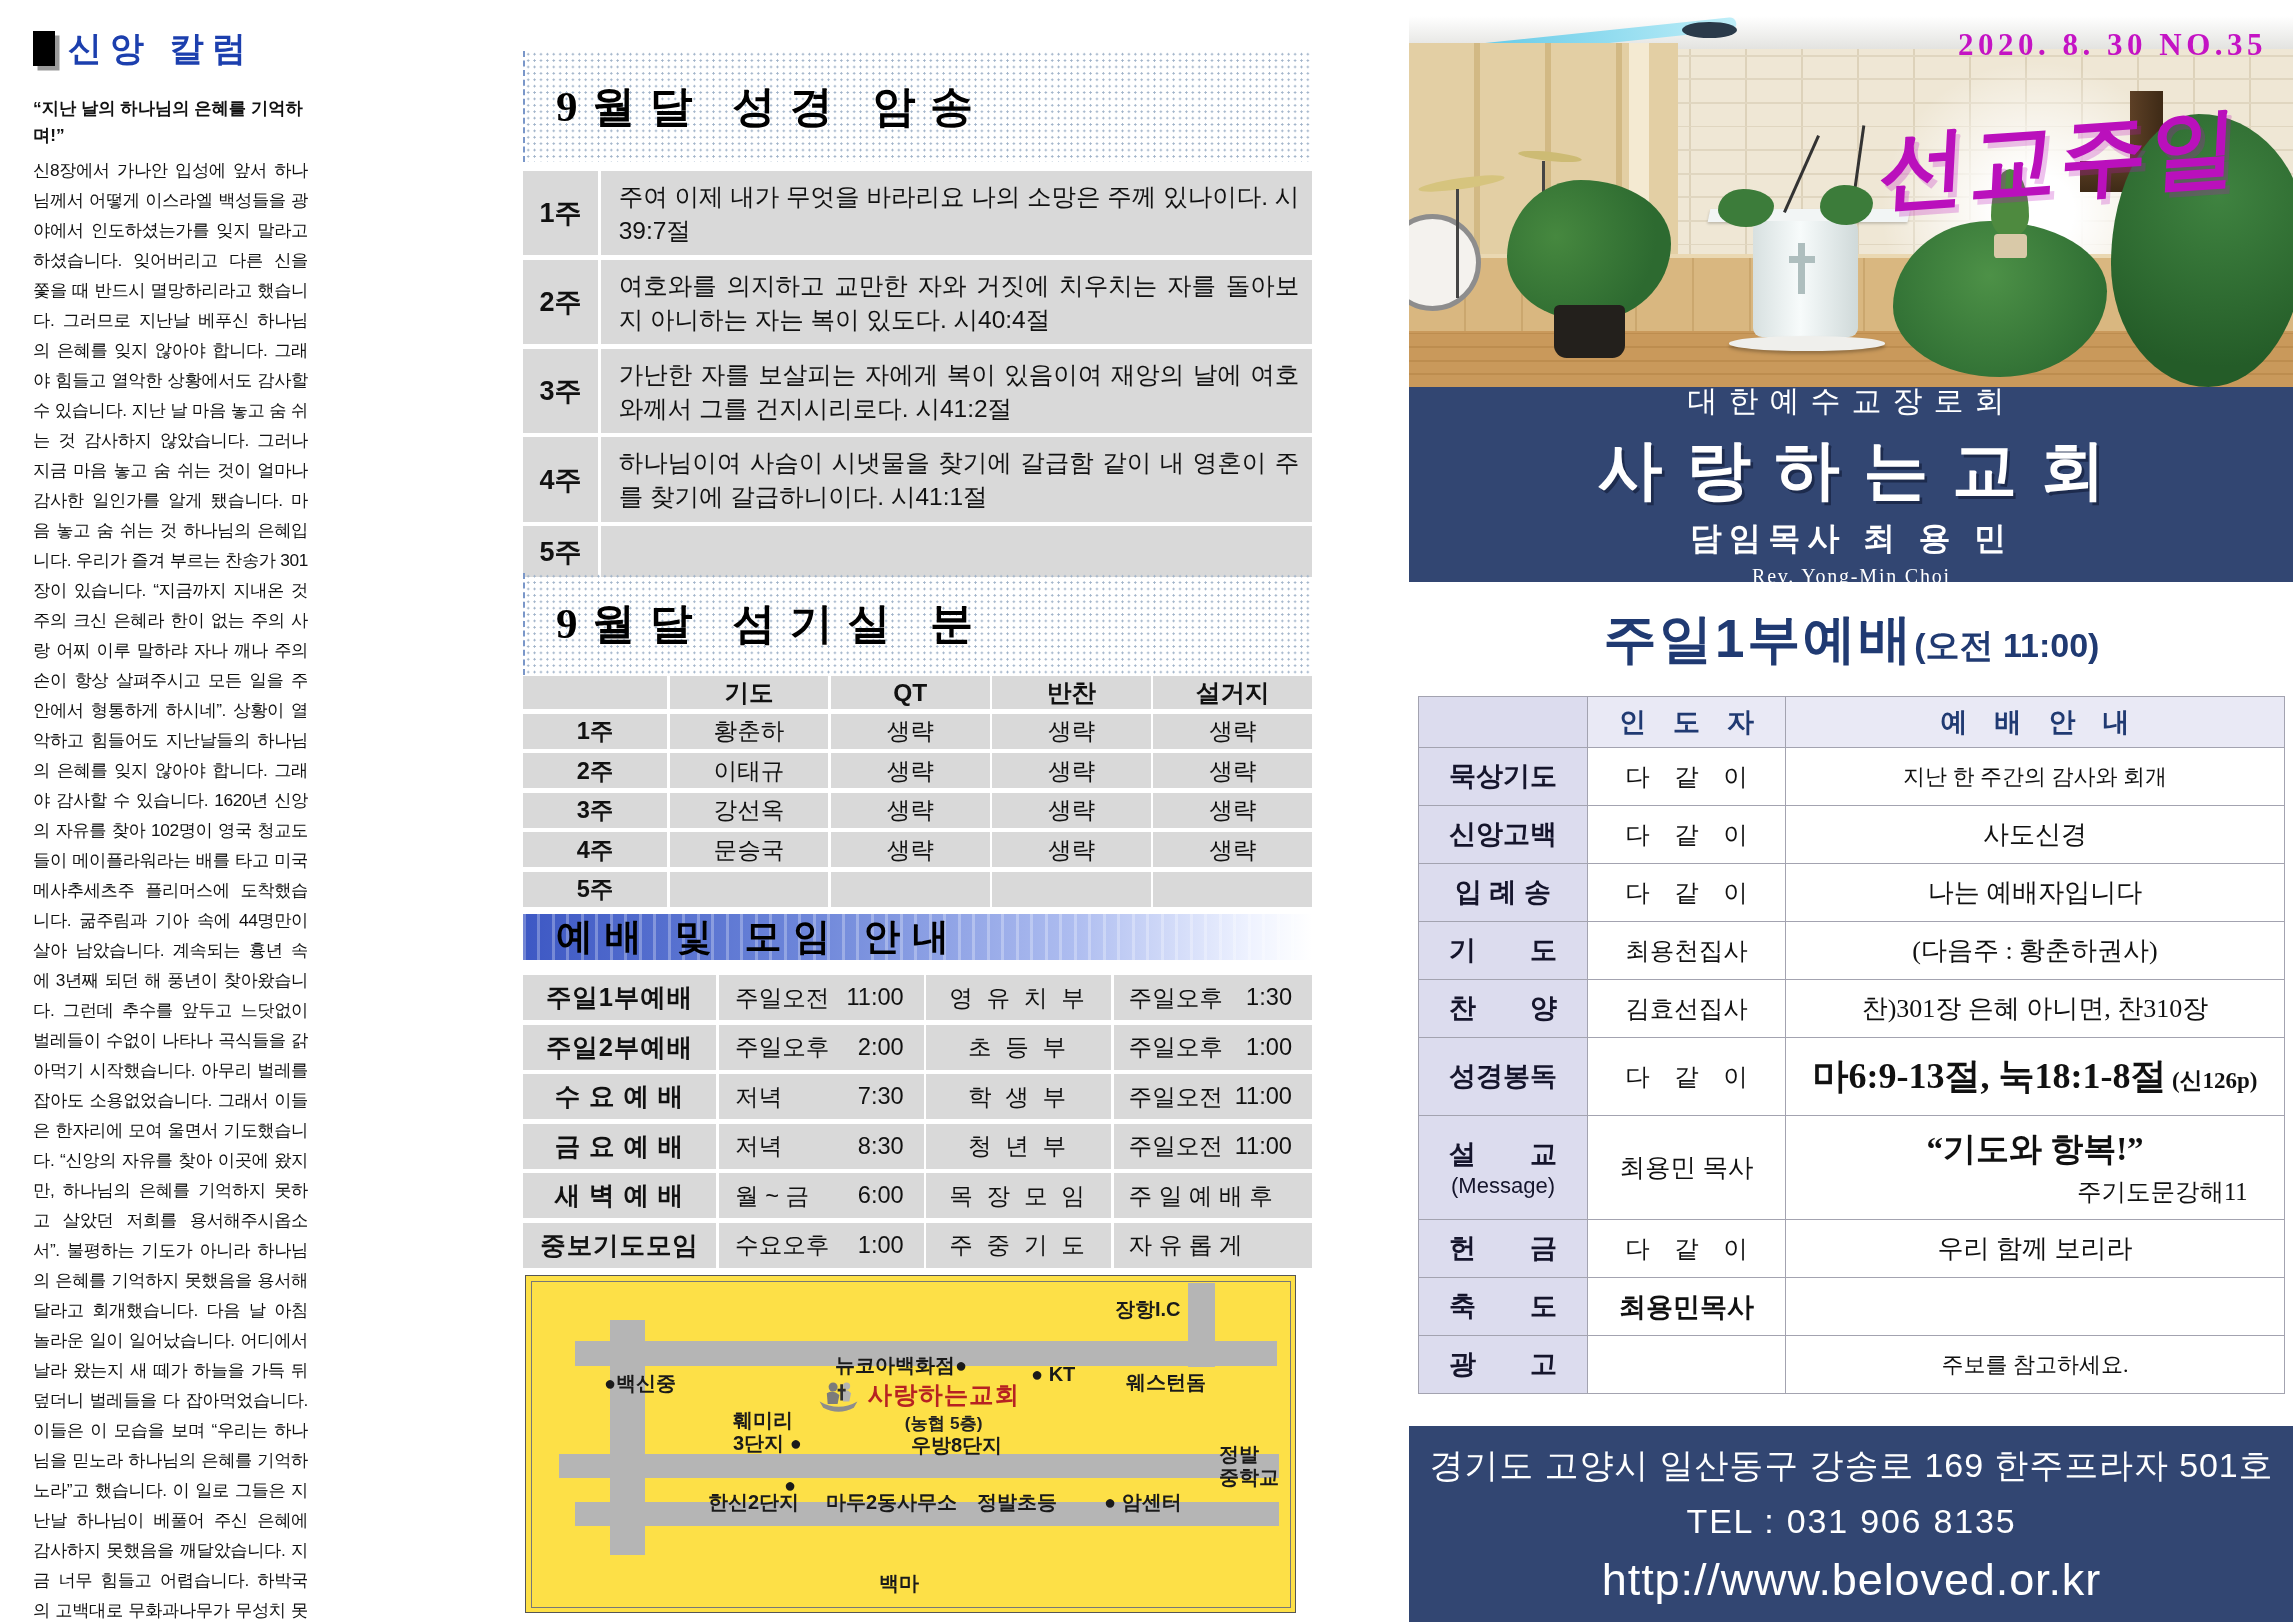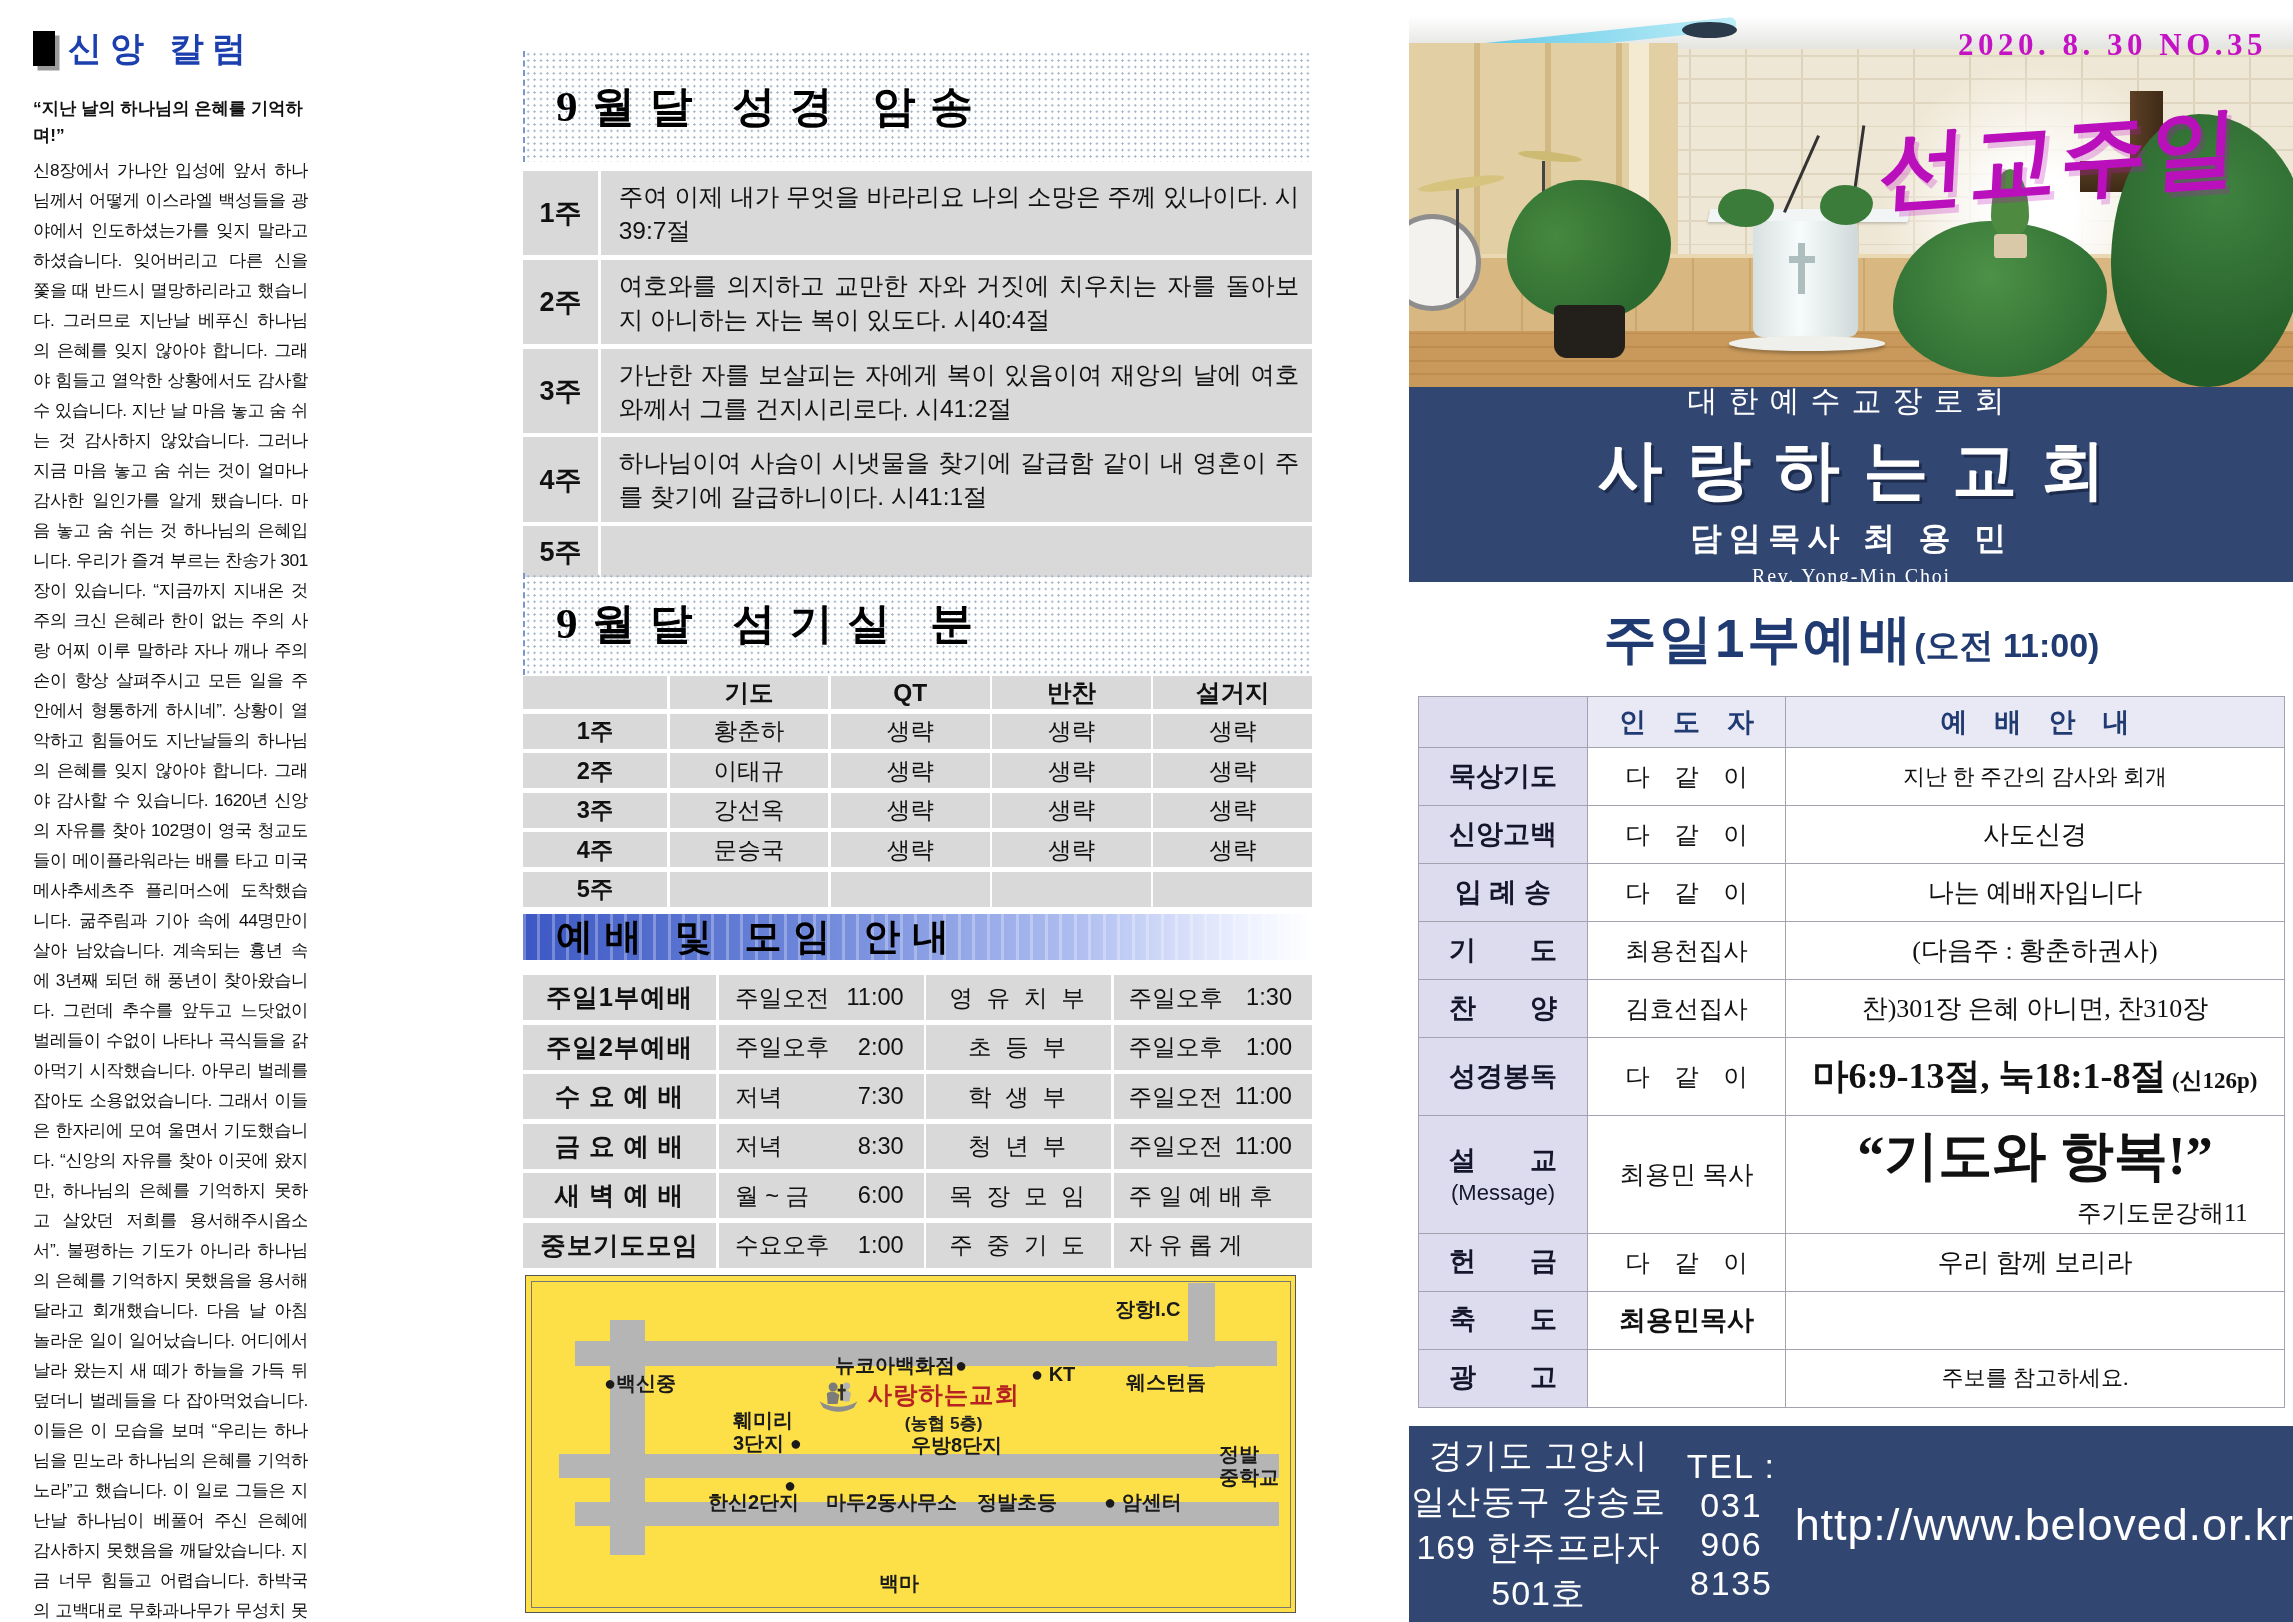--- a/index.html
+++ b/index.html
@@ -136,26 +136,26 @@
   .svc-label-sub{display:block;font-size:22px;font-weight:normal;margin-top:1.8px;}
   td.svc-leader{text-align:center;font-family:"Liberation Serif",serif;font-size:24.5px;}
   td.svc-content{text-align:center;font-family:"Liberation Serif",serif;font-size:22px;}
   tr.svc-row{height:58px;}
   tr.md td.svc-content{font-size:26px;}
   tr.big{height:78px;}
   tr.big td.svc-content .svc-main{font-size:36px;font-weight:bold;}
   tr.big td.svc-content .svc-note{font-size:23px;font-weight:bold;}
   tr.sermon{height:104px;}
   tr.sermon td.svc-leader{font-size:25.5px;line-height:35px;}
-  tr.sermon .svc-main{display:block;font-size:54px;font-weight:bold;}
+  tr.sermon .svc-main{display:block;font-size:33px;font-weight:bold;}
   tr.sermon .svc-sub{display:block;text-align:right;padding-right:31px;font-size:24.5px;margin-top:3.6px;}
   tr.bold-leader td.svc-leader{font-family:"Liberation Sans",sans-serif;font-weight:bold;font-size:27px;}
 
   .footer{position:absolute;left:1409px;top:1426px;width:885px;height:197px;background:#324672;color:#fff;
-          display:flex;align-items:center;justify-content:center;gap:12.7px;text-align:center;}
+          display:flex;flex-direction:column;align-items:center;justify-content:center;gap:12.7px;text-align:center;}
   .ft-addr{font-size:34px;letter-spacing:0.9px;}
   .ft-tel{font-size:34px;letter-spacing:1.8px;}
   .ft-url{font-size:45px;letter-spacing:0.9px;}
 </style>
 </head>
 <body>
 
 <div class="page">
 
   <div class="col-left">

